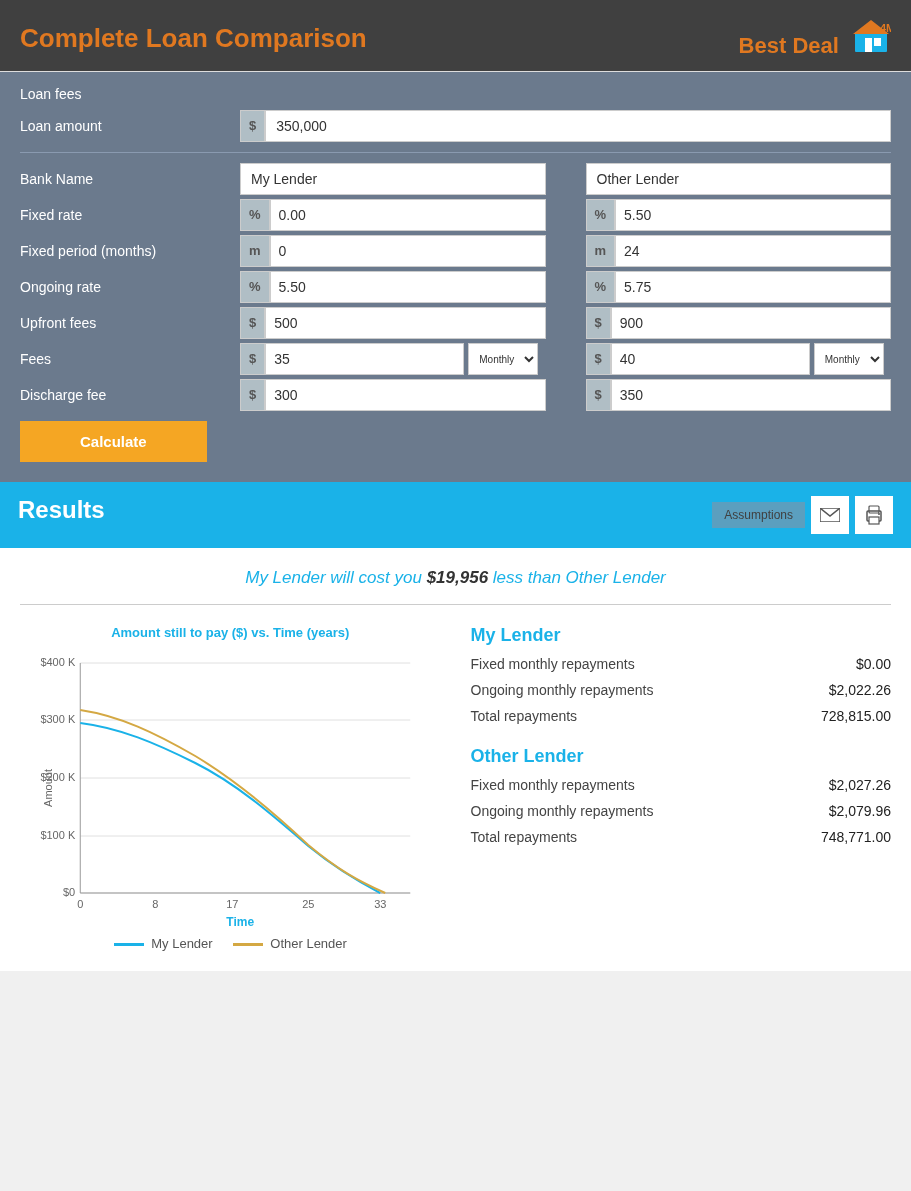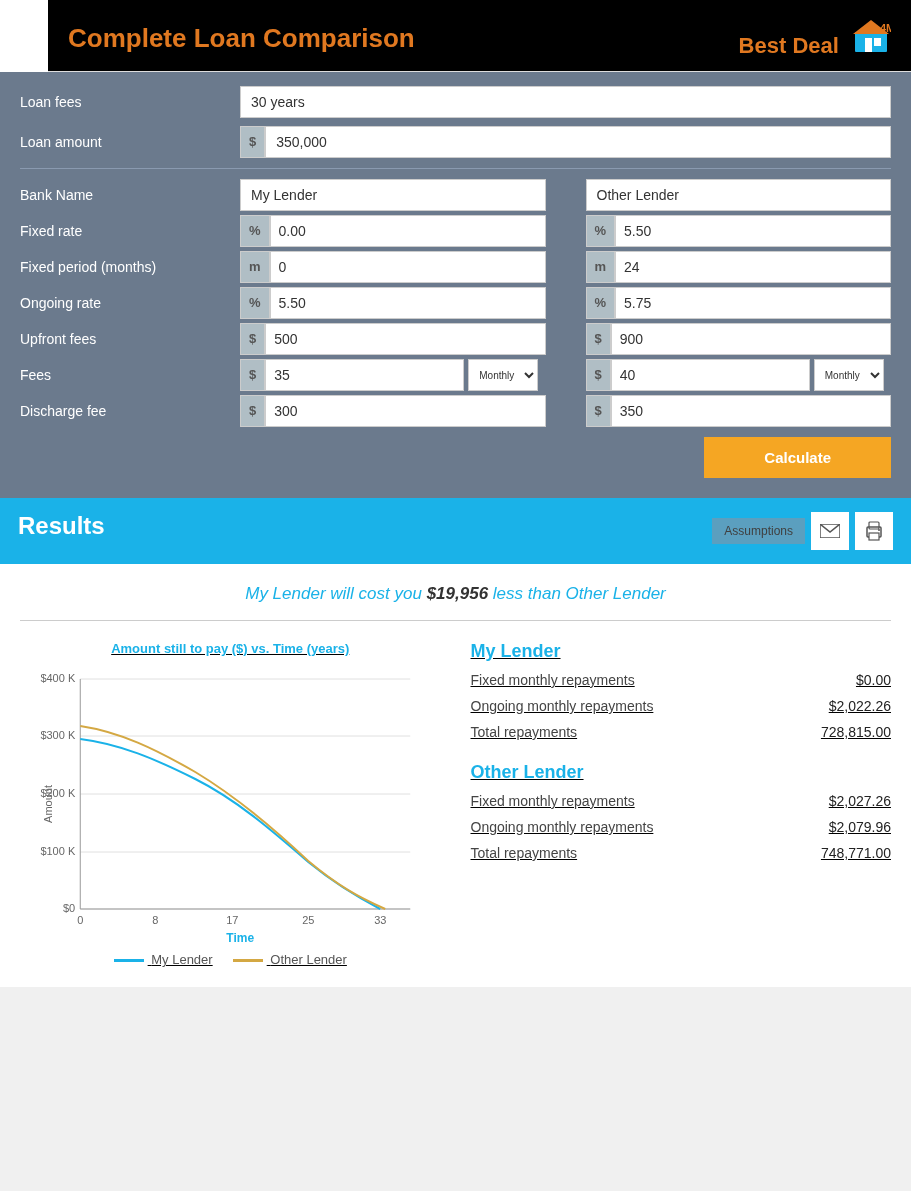--- a/index.html
+++ b/index.html
@@ -1,20 +1,20 @@
 <!DOCTYPE html>
 <html><head>
   <meta charset="utf-8">
   <style>
     * { box-sizing: border-box; margin: 0; padding: 0; }
     body { font-family: Arial, sans-serif; background: #f0f0f0; display: flex; justify-content: center; }
     .container { width: 911px; background: white; }
 
     
-    .header { display: flex; justify-content: space-between; align-items: center; padding: 18px 20px 12px 20px; background: #000000; border-bottom: 1px solid #ddd; margin-left: 48px; }
+    .header { display: flex; justify-content: space-between; align-items: center; padding: 18px 20px 12px 20px; background: #404040; border-bottom: 1px solid #ddd; }
     .header-title { font-size: 26px; color: #e07820; font-weight: bold; }
     .logo { display: flex; align-items: center; }
     .logo-text { font-size: 22px; font-weight: bold; color: #e07820; }
     .logo-icon { width: 40px; height: 35px; margin-left: 6px; }
 
     
     .form-area { background: #6b7a8d; padding: 14px 20px 20px 20px; }
 
     
     .global-row { display: flex; align-items: center; margin-bottom: 8px; }
@@ -40,37 +40,37 @@
     .field-input-wrap .prefix { background: #b0bec5; border: 1px solid #ccc; padding: 7px 8px; color: #555; font-size: 13px; font-weight: bold; }
     .field-input-wrap input { flex: 1; padding: 7px 8px; border: 1px solid #ccc; font-size: 14px; color: #333; outline: none; }
     .field-input-plain { width: 100%; padding: 7px 10px; border: 1px solid #ccc; font-size: 14px; color: #333; outline: none; }
 
     
     .fees-inner { display: flex; gap: 4px; }
     .fees-inner input { flex: 1; padding: 7px 8px; border: 1px solid #ccc; font-size: 14px; color: #333; outline: none; }
     .fees-inner select { padding: 7px 6px; border: 1px solid #ccc; font-size: 10px; color: #333; background: white; outline: none; }
 
     
-    .calc-row { display: flex; justify-content: flex-end; margin-top: 10px; }
+    .calc-row { display: flex; margin-top: 10px; }
     .calc-btn { background: #f5a623; color: white; border: none; padding: 12px 60px; font-size: 15px; cursor: pointer; font-weight: bold; }
 
     
     .results-bar { background: #1ab2e8; display: flex; justify-content: space-between; padding: 14px 18px; }
     .results-title { color: white; font-size: 24px; font-weight: bold; }
     .results-actions { display: flex; gap: 6px; align-items: center; }
     .assumptions-btn { background: #5b9fbf; color: #404040; border: none; padding: 6px 12px; font-size: 12px; cursor: pointer; }
     .icon-btn { background: white; border: none; width: 38px; height: 38px; display: flex; align-items: center; justify-content: center; cursor: pointer; font-size: 18px; color: #555; }
 
     
     .results-content { padding: 20px; background: white; }
     .results-summary { text-align: center; font-size: 17px; color: #1ab2e8; margin-bottom: 16px; font-style: italic; }
     .results-summary strong { color: #333; }
     .results-divider { border: none; border-top: 1px solid #ccc; margin-bottom: 20px; }
 
-    .results-main { display: flex; gap: 30px; text-decoration: underline; }
+    .results-main { display: flex; gap: 30px; }
 
     
     .chart-area { flex: 1; min-width: 0; }
     .chart-title { text-align: center; font-size: 13px; color: #1ab2e8; font-weight: bold; margin-bottom: 8px; }
     .chart-container { position: relative; height: 280px; }
     .chart-svg { width: 100%; height: 100%; }
     .chart-legend { display: flex; gap: 20px; justify-content: center; margin-top: 8px; font-size: 13px; color: #555; align-items: center; }
     .legend-line { width: 30px; height: 3px; display: inline-block; margin-right: 4px; vertical-align: middle; }
 
     
@@ -98,21 +98,20 @@
           <text x="29" y="14" font-size="11" fill="#e07820" font-weight="bold">4Me</text>
         </svg>
       </span>
     </div>
   </div>
 
   <div class="form-area">
 
     <div class="global-row">
       <div class="global-label">Loan fees</div>
-      <input class="global-input" type="text" value="30 years" style="">
     </div>
 
     <div class="global-row">
       <div class="global-label">Loan amount</div>
       <div class="input-with-prefix">
         <span class="input-prefix">$</span>
         <input class="global-input" type="text" value="350,000" style="">
       </div>
     </div>
 

